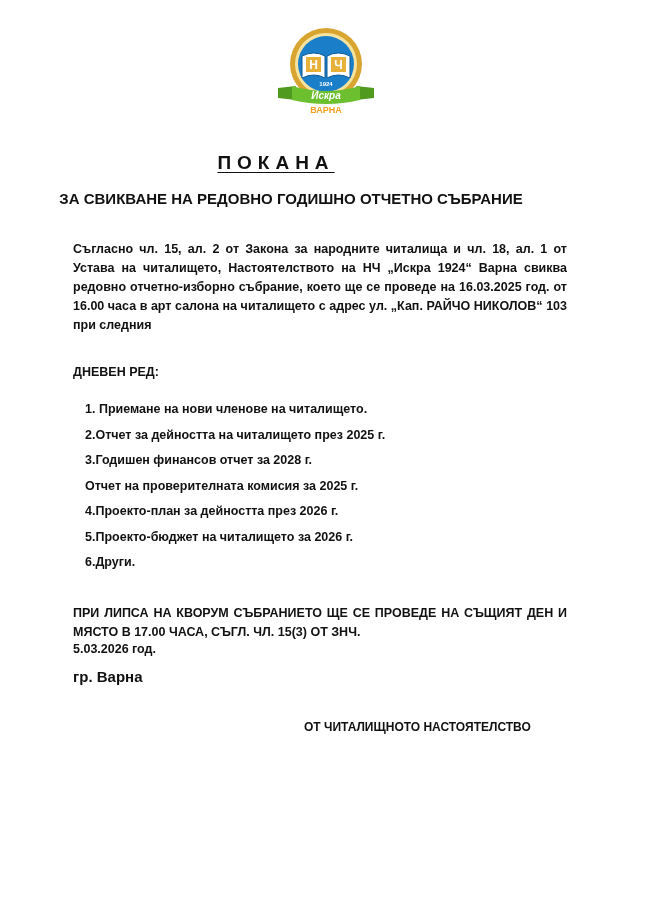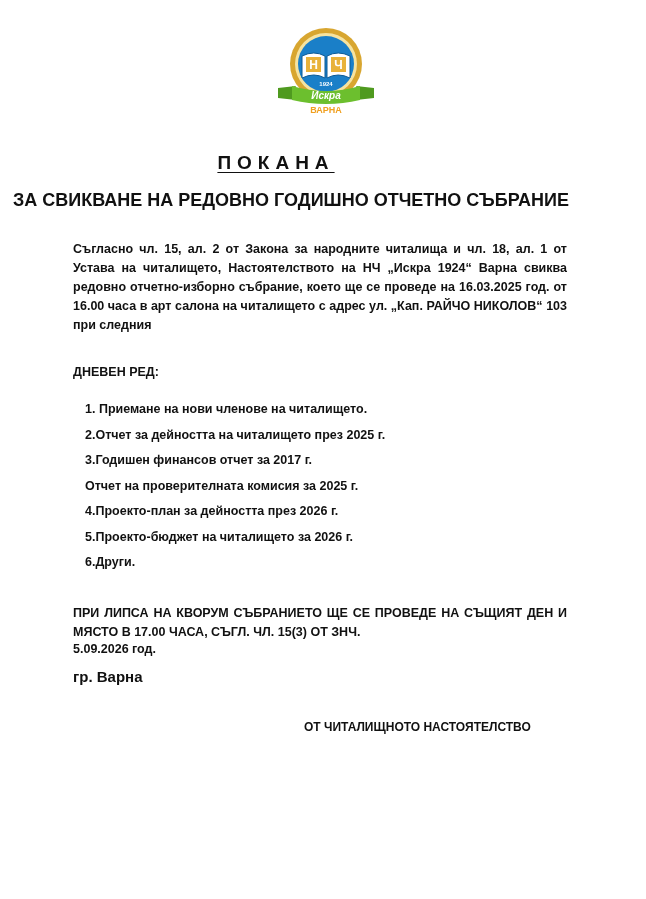--- a/index.html
+++ b/index.html
@@ -1,19 +1,19 @@
 <!DOCTYPE html>
 <html><head>
 <meta charset="utf-8">
 <style>
   html, body { margin: 0; padding: 0; background: #ffffff; }
   body { width: 646px; height: 899px; position: relative; overflow: hidden; font-family: "Liberation Sans", sans-serif; color: #111; }
   .logo { position: absolute; left: 272px; top: 26px; width: 108px; height: 90px; }
   .title { position: absolute; left: 0; width: 552px; top: 152px; text-align: center; font-size: 19px; font-weight: bold; letter-spacing: 6px; text-decoration: underline; text-underline-offset: 3px; }
-  .subtitle { position: absolute; left: 0; width: 582px; top: 190px; text-align: center; font-size: 18px; font-weight: bold; }
+  .subtitle { position: absolute; left: 0; width: 582px; top: 190px; text-align: center; font-size: 15px; font-weight: bold; }
   .body-para { position: absolute; left: 73px; width: 494px; top: 240px; font-size: 12.5px; font-weight: bold; line-height: 19px; text-align: justify; }
   .agenda-h { position: absolute; left: 73px; top: 365px; font-size: 12.5px; font-weight: bold; }
   .agenda { position: absolute; left: 73px; top: 390px; margin: 12px; padding: 0; list-style: none; }
   .agenda li { font-size: 12.5px; font-weight: bold; height: 25.5px; line-height: 15px; }
   .quorum { position: absolute; left: 73px; width: 494px; top: 604px; font-size: 12.5px; font-weight: bold; line-height: 19px; text-align: justify; }
   .date { position: absolute; left: 73px; top: 642px; font-size: 12.5px; font-weight: bold; }
   .city { position: absolute; left: 73px; top: 668px; font-size: 15px; font-weight: bold; }
   .sign { position: absolute; left: 304px; top: 720px; font-size: 12px; font-weight: bold; text-align: right; }
 </style>
 </head>
@@ -41,24 +41,24 @@
 
 <div class="title">ПОКАНА</div>
 <div class="subtitle">ЗА СВИКВАНЕ НА РЕДОВНО ГОДИШНО ОТЧЕТНО СЪБРАНИЕ</div>
 
 <div class="body-para">Съгласно чл. 15, ал. 2 от Закона за народните читалища и чл. 18, ал. 1 от Устава на читалището, Настоятелството на НЧ „Искра 1924“ Варна свиква редовно отчетно-изборно събрание, което ще се проведе на 16.03.2025 год. от 16.00 часа в арт салона на читалището с адрес ул. „Кап. РАЙЧО НИКОЛОВ“ 103 при следния</div>
 
 <div class="agenda-h">ДНЕВЕН РЕД:</div>
 <ul class="agenda">
   <li>1. Приемане на нови членове на читалището.</li>
   <li>2.Отчет за дейността на читалището през 2025 г.</li>
-  <li>3.Годишен финансов отчет за 2017 г.</li>
+  <li>3.Годишен финансов отчет за 2028 г.</li>
   <li>Отчет на проверителната комисия за 2025 г.</li>
   <li>4.Проекто-план за дейността през 2026 г.</li>
   <li>5.Проекто-бюджет на читалището за 2026 г.</li>
   <li>6.Други.</li>
 </ul>
 
 <div class="quorum">ПРИ ЛИПСА НА КВОРУМ СЪБРАНИЕТО ЩЕ СЕ ПРОВЕДЕ НА СЪЩИЯТ ДЕН И МЯСТО В 17.00 ЧАСА, СЪГЛ. ЧЛ. 15(3) ОТ ЗНЧ.</div>
 
-<div class="date">5.09.2026 год.</div>
+<div class="date">5.03.2026 год.</div>
 <div class="city">гр. Варна</div>
 <div class="sign">ОТ ЧИТАЛИЩНОТО НАСТОЯТЕЛСТВО</div>
 
 </body></html>

